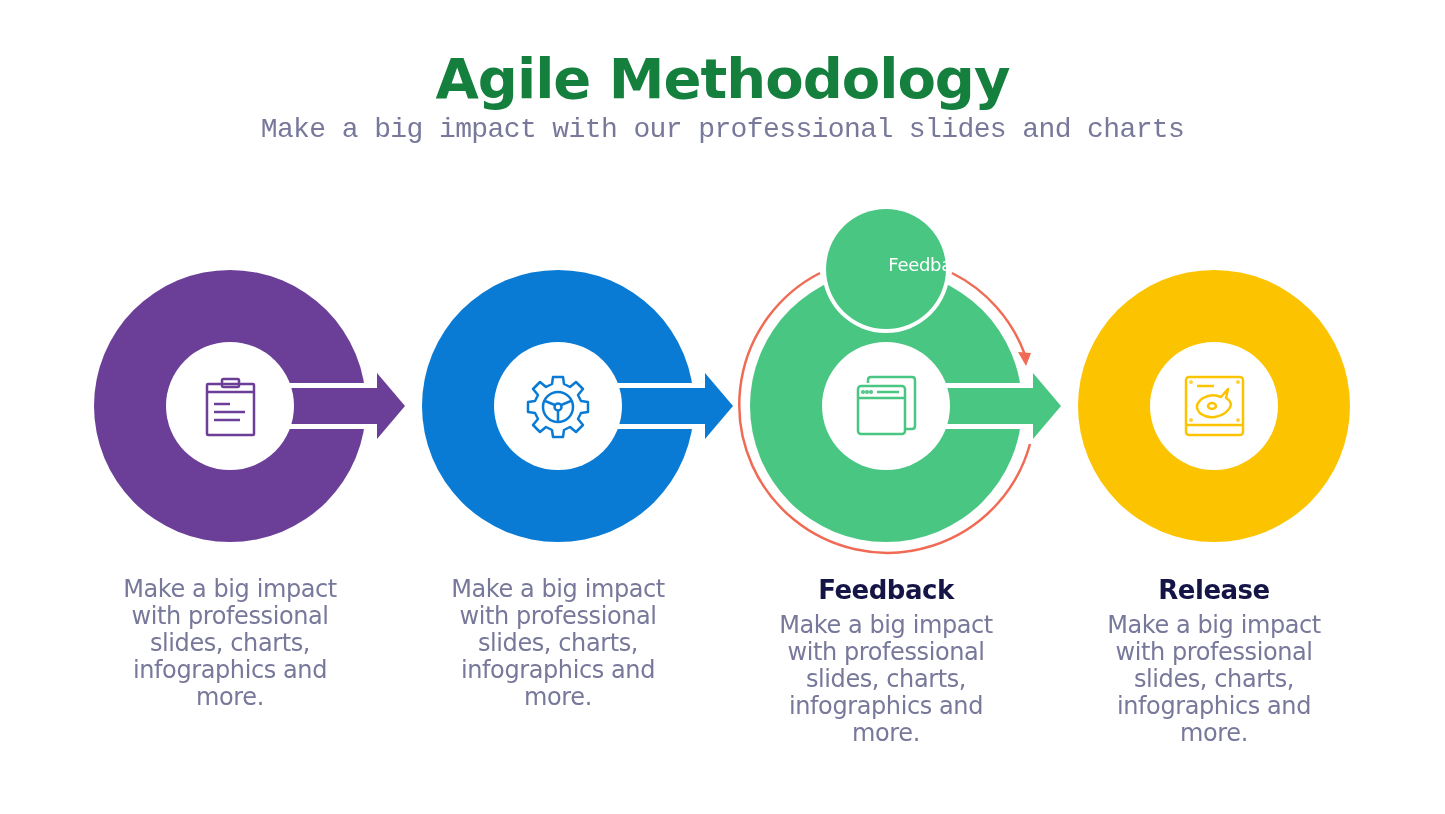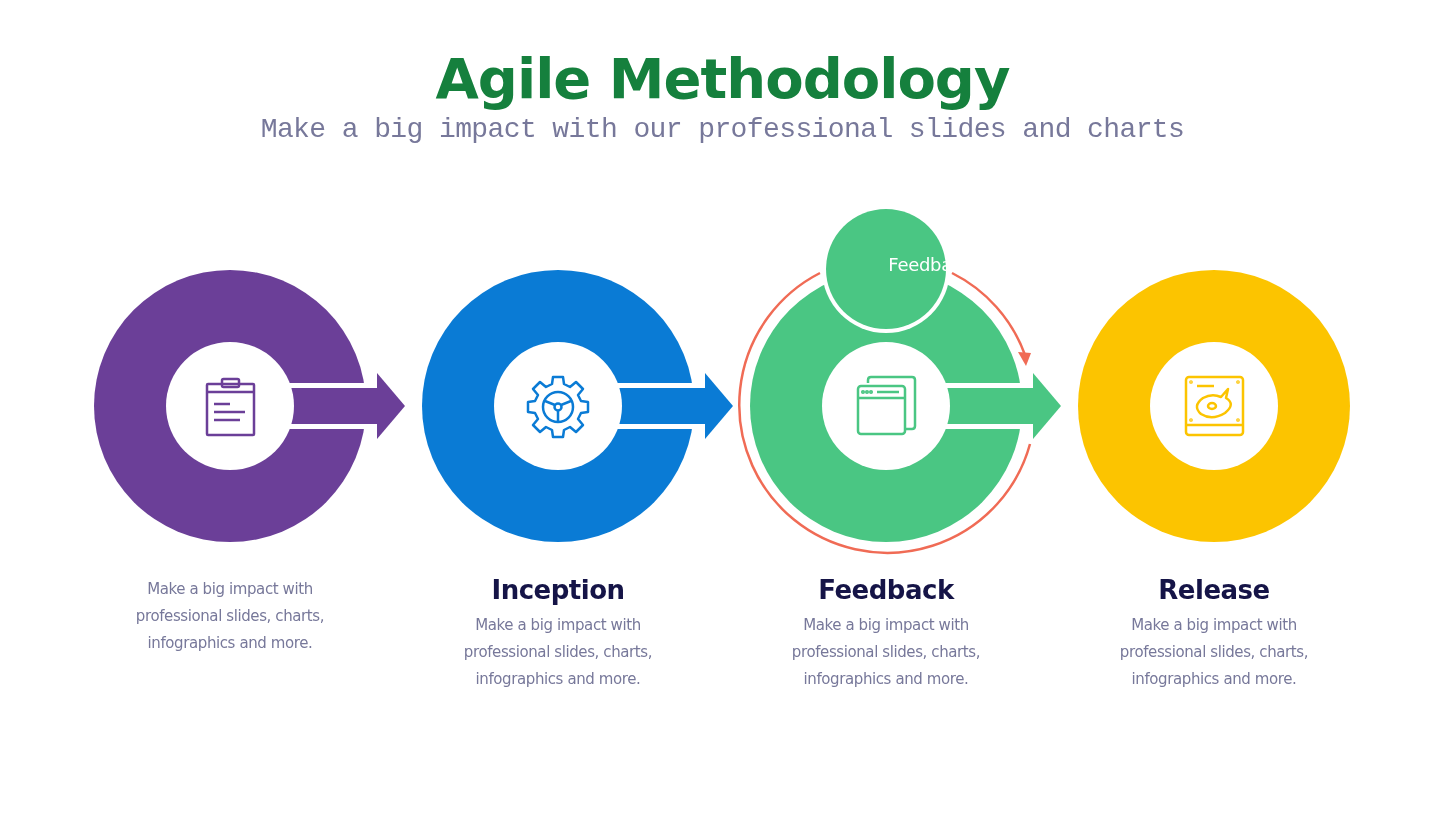--- a/index.html
+++ b/index.html
@@ -2,21 +2,21 @@
 <html><head>
 <meta charset="utf-8">
 <style>
   html, body { margin:0; padding:0; background:#ffffff; }
   body { width:1445px; height:814px; position:relative; overflow:hidden; font-family:"Liberation Sans", sans-serif; }
   .title { position:absolute; left:0; top:46px; width:1445px; text-align:center; font-size:56px; font-weight:bold; color:#15803d; letter-spacing:-1px; font-family:"DejaVu Sans", sans-serif; }
   .subtitle { position:absolute; left:0; top:114px; width:1445px; text-align:center; font-size:28px; color:#77789a; font-family:Liberation Mono, monospace; letter-spacing:-0.6px; }
   svg.diagram { position:absolute; left:0; top:0; }
   .step-text { position:absolute; top:572px; width:300px; text-align:center; }
   .step-title { font-size:26px; font-weight:bold; color:#151447; font-family:"DejaVu Sans", sans-serif; line-height:36px; letter-spacing:-0.5px; }
-  .step-desc { font-size:15px; color:#77789a; font-family:"DejaVu Sans", sans-serif; line-height:27px; margin-top:4px; letter-spacing:-0.4px; }
+  .step-desc { font-size:24px; color:#77789a; font-family:"DejaVu Sans", sans-serif; line-height:27px; margin-top:4px; letter-spacing:-0.4px; }
   .feedback-label { position:absolute; left:826px; top:254px; width:120px; text-align:center; font-size:18px; color:#ffffff; font-family:"DejaVu Sans", sans-serif; letter-spacing:-0.3px;padding-left:44px; }
 </style>
 </head>
 <body>
 
 <div class="title">Agile Methodology</div>
 <div class="subtitle">Make a big impact with our professional slides and charts</div>
 
 <svg class="diagram" width="1445" height="814" viewBox="0 0 1445 814">
 
@@ -94,21 +94,20 @@
     </g>
   </g>
 </svg>
 
 <div class="feedback-label">Feedback</div>
 
 <div class="step-text" style="left:80px;">
   <div class="step-desc" style="padding:0 36px;">Make a big impact with professional slides, charts, infographics and more.</div>
 </div>
 <div class="step-text" style="left:408px;">
-  <div class="step-title">Inception</div>
   <div class="step-desc" style="padding:0 36px;">Make a big impact with professional slides, charts, infographics and more.</div>
 </div>
 <div class="step-text" style="left:736px;">
   <div class="step-title">Feedback</div>
   <div class="step-desc" style="padding:0 36px;">Make a big impact with professional slides, charts, infographics and more.</div>
 </div>
 <div class="step-text" style="left:1064px;">
   <div class="step-title">Release</div>
   <div class="step-desc" style="padding:0 36px;">Make a big impact with professional slides, charts, infographics and more.</div>
 </div>

